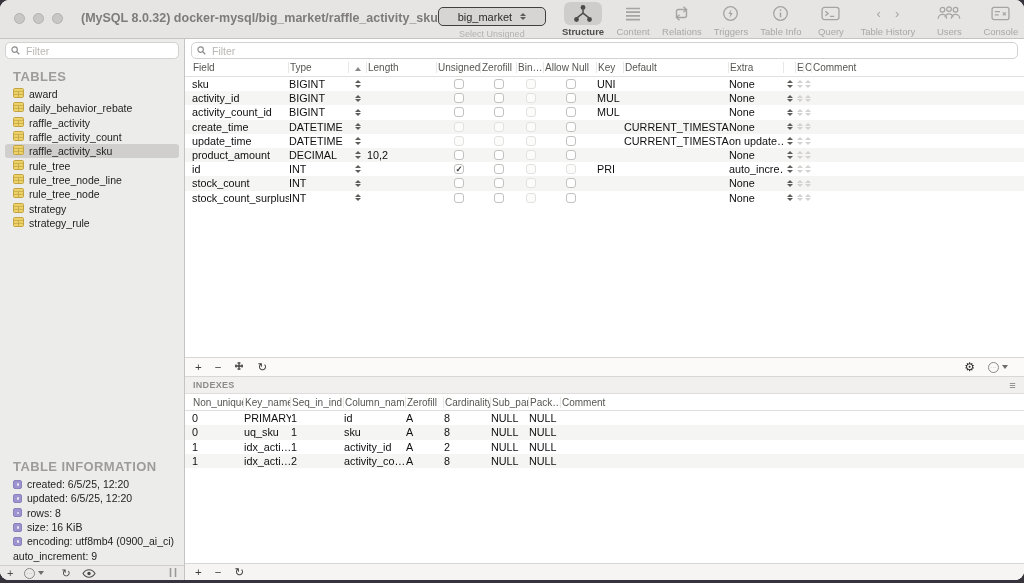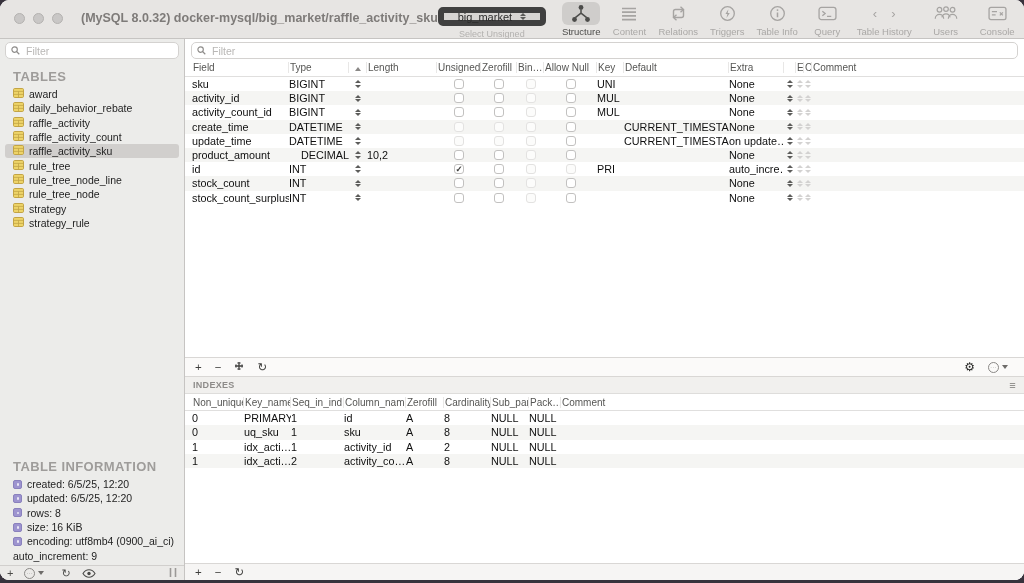--- a/index.html
+++ b/index.html
@@ -6,29 +6,29 @@
   body{width:1024px;height:583px;background:#37323c;font-family:"Liberation Sans", sans-serif;overflow:hidden;}
   .window{width:1024px;height:580px;border-radius:9px;overflow:hidden;display:flex;flex-direction:column;background:#fff;}
 
   
   .titlebar{height:38px;flex:0 0 38px;background:#e7e5e3;border-bottom:1px solid #c6c4c2;display:flex;align-items:flex-start;}
   .lights{display:flex;gap:8px;margin:13px 0 0 14px;}
   .light{width:11px;height:11px;border-radius:50%;background:#c9c7c6;border:1px solid #b4b2b0;box-sizing:border-box;}
   .title{margin:11px 0 0 18px;font-size:12.5px;font-weight:bold;color:#7e7b79;white-space:nowrap;}
   .tb-right{margin-left:auto;display:flex;align-items:flex-start;}
   .db-group{display:flex;flex-direction:column;align-items:center;margin:7px 10px 0 0;}
-  .db-pill{width:108px;height:19px;background:#d7d5d3;border:6px solid #404040;border-radius:5px;display:flex;align-items:center;justify-content:center;gap:8px;font-size:11px;color:#2b2b2b;box-sizing:border-box;}
+  .db-pill{width:108px;height:19px;background:#d7d5d3;border:1px solid #404040;border-radius:5px;display:flex;align-items:center;justify-content:center;gap:8px;font-size:11px;color:#2b2b2b;box-sizing:border-box;}
   .db-caption{font-size:9px;color:#b3b1af;margin-top:3px;}
   .tb-items{display:flex;align-items:flex-start;margin-right:8px;}
   .tb-item{display:flex;flex-direction:column;align-items:center;padding:2px 6px 0;min-width:34px;}
   .icwrap{padding:2px 8px;border-radius:6px;}
   .tb-item.active .icwrap{background:#cfcdcb;}
   .tb-item .ic{height:19px;display:flex;align-items:center;justify-content:center;color:#a6a4a2;}
   .tb-item .lbl{font-size:9.5px;color:#aaa8a6;margin-top:1px;white-space:nowrap;}
-  .tb-item.active .lbl{color:#4c4c4a;}
+  .tb-item.active .lbl{color:#4c4c4a;font-weight:bold;}
   .hist-arrows{display:flex;gap:14px;font-size:13px;color:#b2b0ae;line-height:17px;}
 
   
   .content{flex:1;display:flex;min-height:0;}
   .sidebar{width:185px;flex:0 0 185px;background:#ececea;border-right:1px solid #c6c4c2;display:flex;flex-direction:column;box-sizing:border-box;}
   .main{flex:1;display:flex;flex-direction:column;background:#fff;min-width:0;}
 
   
   .filter-box{height:17px;background:#fff;border:1px solid #d4d2d0;border-radius:5px;display:flex;align-items:center;padding:0 5px;gap:4px;box-sizing:border-box;}
   .sidebar .filter-wrap{margin:3px 5px 0;}
@@ -601,21 +601,21 @@
               <div class="cell-c" style="width: 8px;">
                 <span class="updown lite">
                   <i class="u"></i>
                   <i class="d"></i>
                 </span>
               </div>
               <div class="cell" style="flex: 1 1 0%;"></div>
             </div>
             <div class="s-row">
               <div class="cell" style="width: 97px;">product_amount</div>
-              <div class="cell" style="width: 60px; text-align: right;">DECIMAL</div>
+              <div class="cell" style="width: 60px;">DECIMAL</div>
               <div class="cell-c" style="width: 18px;">
                 <span class="updown">
                   <i class="u"></i>
                   <i class="d"></i>
                 </span>
               </div>
               <div class="cell" style="width: 70px;">10,2</div>
               <div class="cell-c" style="width: 44px;">
                 <span class="cb"></span>
               </div>

